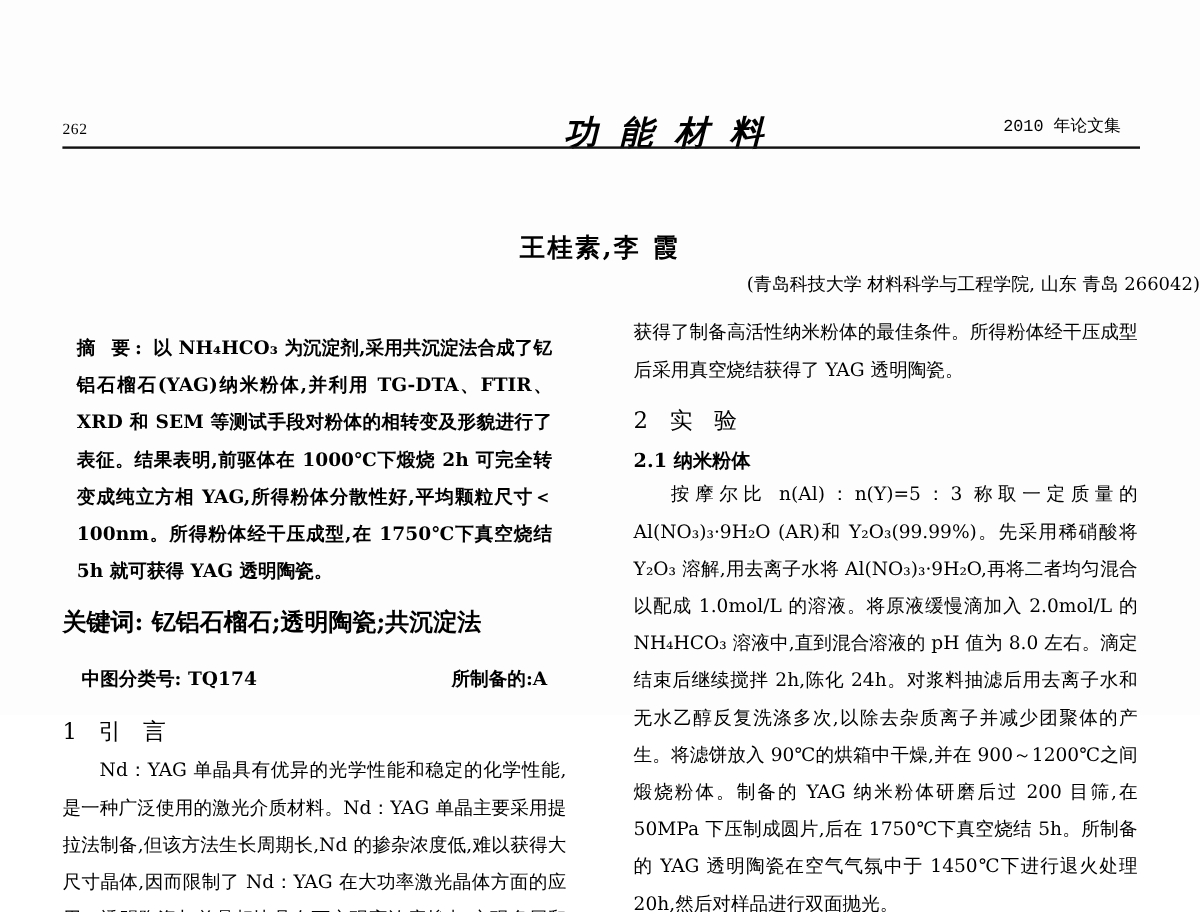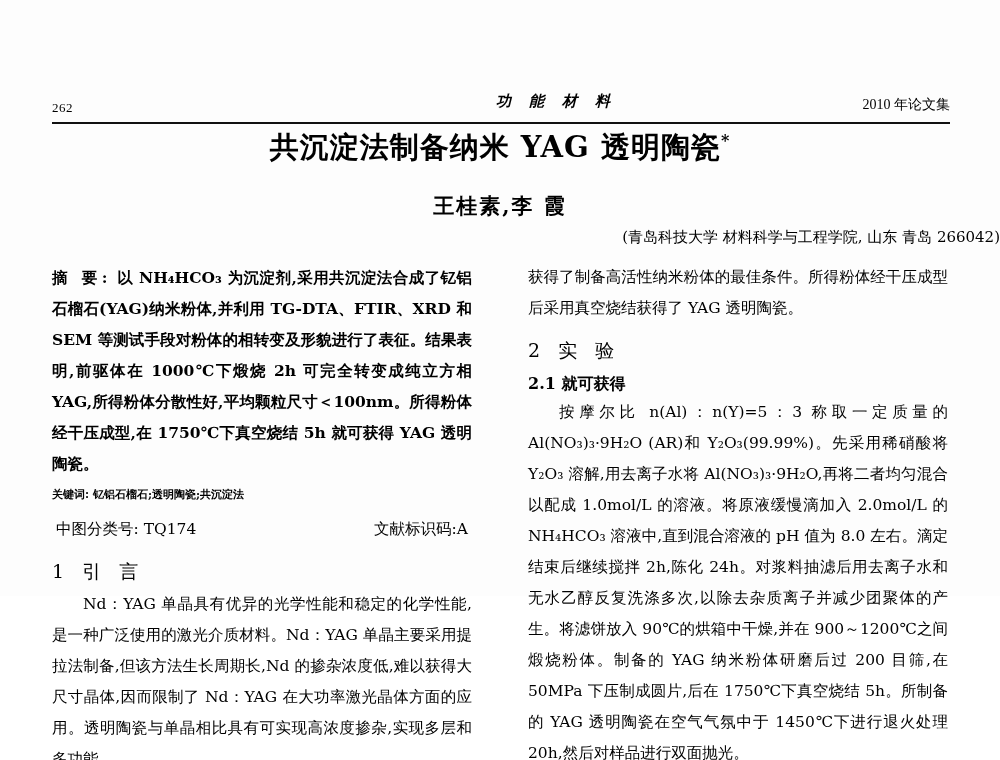--- a/index.html
+++ b/index.html
@@ -36,32 +36,32 @@
     font-size: 13px;
     font-family: "Liberation Serif", serif;
     letter-spacing: 0.5px;
   }
   .header .journal {
     position: absolute;
     left: 370px;
     top: 0px;
     width: 280px;
     text-align: center;
-    font-size: 15px;
+    font-size: 28px;
     font-weight: bold;
     font-style: italic;
     letter-spacing: 18px;
     font-family: "DejaVu Serif", serif;
   }
   .header .issue {
     position: absolute;
-    right: 0;
+    right: 16px;
     top: 4px;
     font-size: 14px;
-    font-family: Liberation Serif, serif;
+    font-family: Liberation Mono, monospace;
   }
   .rule {
     position: absolute;
     left: 52px;
     top: 122px;
     width: 898px;
     height: 2px;
     background: #111;
   }
 
@@ -112,38 +112,38 @@
     font-size: 15.5px;
     line-height: 31px;
     text-align: justify;
     margin: 0;
   }
   .abstract-body {
     font-weight: bold;
     font-size: 15.5px;
     line-height: 31px;
     text-align: justify;
-    margin: 0;
+    margin: 12px;
   }
   .lbl {
     font-weight: bold;
     letter-spacing: 4px;
   }
   .kw-line {
-    font-size: 11px;
+    font-size: 20px;
     font-weight: bold;
     line-height: 31px;
     margin: 0;
   }
   .class-line {
     position: relative;
     font-size: 15.5px;
-    font-weight: normal;
-    line-height: 31px;
-    margin: 4px;
+    font-weight: bold;
+    line-height: 31px;
+    margin: 16px;
   }
   .class-line .right {
     position: absolute;
     right: 0;
     top: 0;
   }
   .sec-h1 {
     font-size: 19px;
     font-weight: normal;
     letter-spacing: 6px;
@@ -161,56 +161,53 @@
 
 <div class="page">
 
   <div class="header">
     <div class="page-num">262</div>
     <div class="journal">功能材料</div>
     <div class="issue">2010 年论文集</div>
   </div>
   <div class="rule"></div>
 
-  <div class="title">
-    <span>共沉淀法制备纳米 YAG 透明陶瓷</span><span class="star">*</span>
-  </div>
   <div class="authors">王桂素,李  霞</div>
   <div class="affil">(青岛科技大学 材料科学与工程学院, 山东 青岛 266042)</div>
 
   <div class="col col-left">
     <p class="abstract-body">
       <span class="lbl">摘 要:</span>
       <span>以 NH₄HCO₃ 为沉淀剂,采用共沉淀法合成了钇铝石榴石(YAG)纳米粉体,并利用 TG-DTA、FTIR、XRD 和 SEM 等测试手段对粉体的相转变及形貌进行了表征。结果表明,前驱体在 1000℃下煅烧 2h 可完全转变成纯立方相 YAG,所得粉体分散性好,平均颗粒尺寸＜100nm。所得粉体经干压成型,在 1750℃下真空烧结 5h 就可获得 YAG 透明陶瓷。</span>
     </p>
     <p class="kw-line">
       <span>关键词:</span>
       <span>钇铝石榴石;透明陶瓷;共沉淀法</span>
     </p>
     <p class="class-line">
       <span>中图分类号:</span>
       <span>TQ174</span>
-      <span class="right"><span>文献标识码:</span><span>A</span></span>
+      <span class="right"><span>所制备的:</span><span>A</span></span>
     </p>
 
     <div class="sec-h1">
       <span>1</span>
       <span>引  言</span>
     </div>
     <p class="para indent">Nd：YAG 单晶具有优异的光学性能和稳定的化学性能,是一种广泛使用的激光介质材料。Nd：YAG 单晶主要采用提拉法制备,但该方法生长周期长,Nd 的掺杂浓度低,难以获得大尺寸晶体,因而限制了 Nd：YAG 在大功率激光晶体方面的应用。透明陶瓷与单晶相比具有可实现高浓度掺杂,实现多层和多功能</p>
   </div>
 
   <div class="col col-right">
     <p class="para">获得了制备高活性纳米粉体的最佳条件。所得粉体经干压成型后采用真空烧结获得了 YAG 透明陶瓷。</p>
 
     <div class="sec-h1">
       <span>2</span>
       <span>实  验</span>
     </div>
 
     <div class="sec-h2">
       <span>2.1</span>
-      <span>就可获得</span>
+      <span>纳米粉体</span>
     </div>
     <p class="para indent">按摩尔比 n(Al)：n(Y)=5：3 称取一定质量的 Al(NO₃)₃·9H₂O (AR)和 Y₂O₃(99.99%)。先采用稀硝酸将 Y₂O₃ 溶解,用去离子水将 Al(NO₃)₃·9H₂O,再将二者均匀混合以配成 1.0mol/L 的溶液。将原液缓慢滴加入 2.0mol/L 的 NH₄HCO₃ 溶液中,直到混合溶液的 pH 值为 8.0 左右。滴定结束后继续搅拌 2h,陈化 24h。对浆料抽滤后用去离子水和无水乙醇反复洗涤多次,以除去杂质离子并减少团聚体的产生。将滤饼放入 90℃的烘箱中干燥,并在 900～1200℃之间煅烧粉体。制备的 YAG 纳米粉体研磨后过 200 目筛,在 50MPa 下压制成圆片,后在 1750℃下真空烧结 5h。所制备的 YAG 透明陶瓷在空气气氛中于 1450℃下进行退火处理 20h,然后对样品进行双面抛光。</p>
   </div>
 
 </div>
 
 </body></html>

